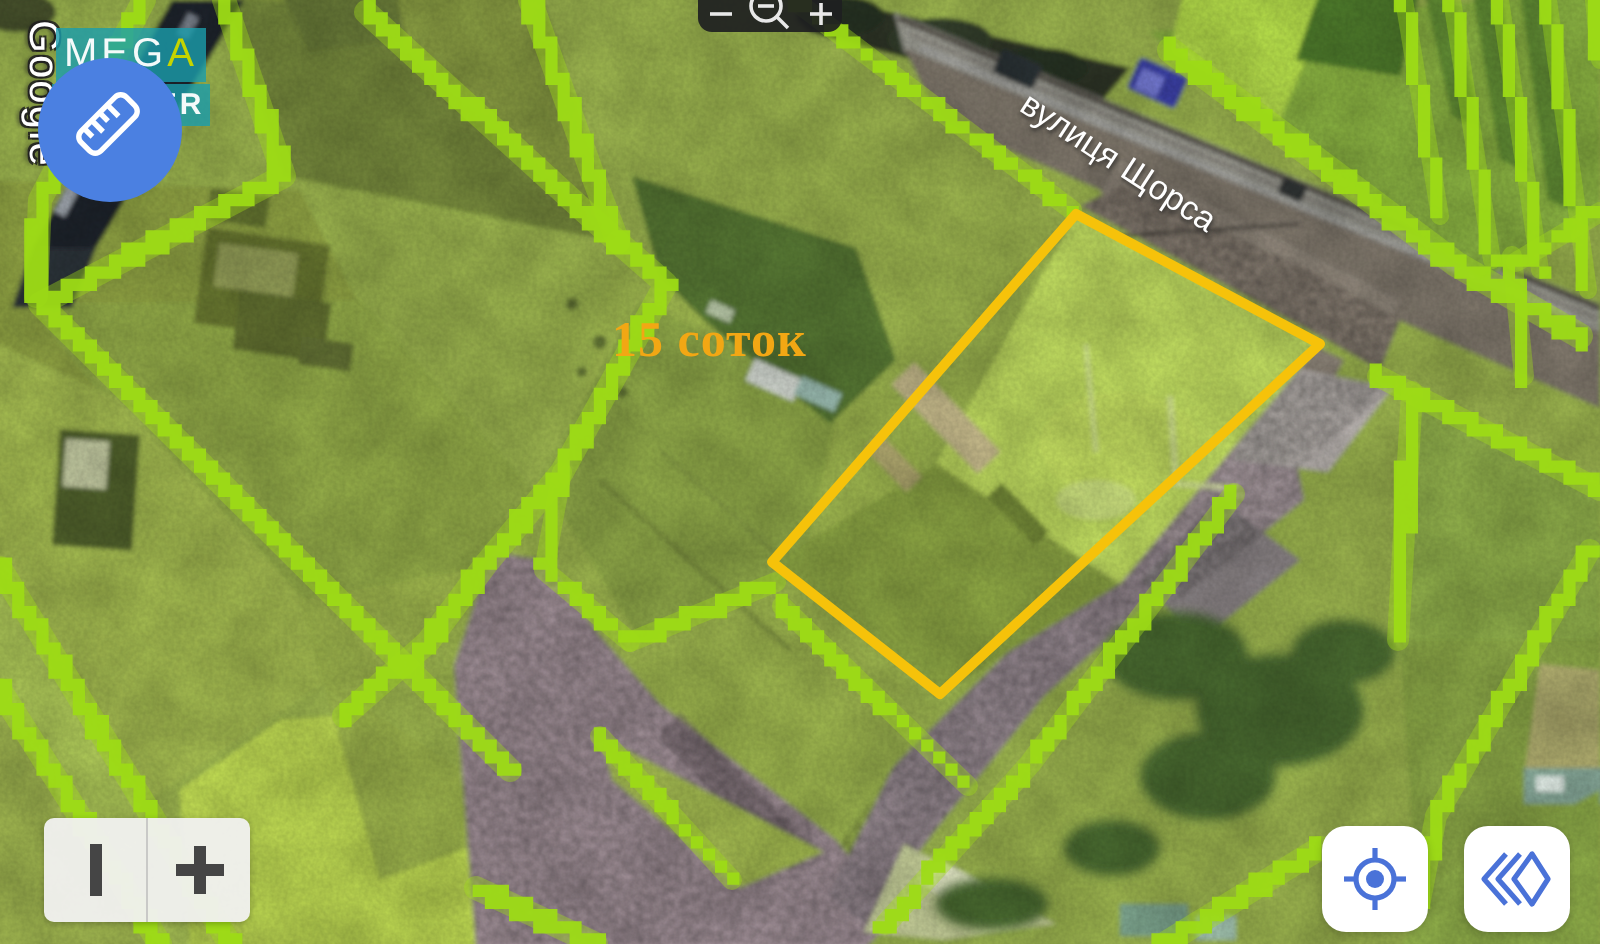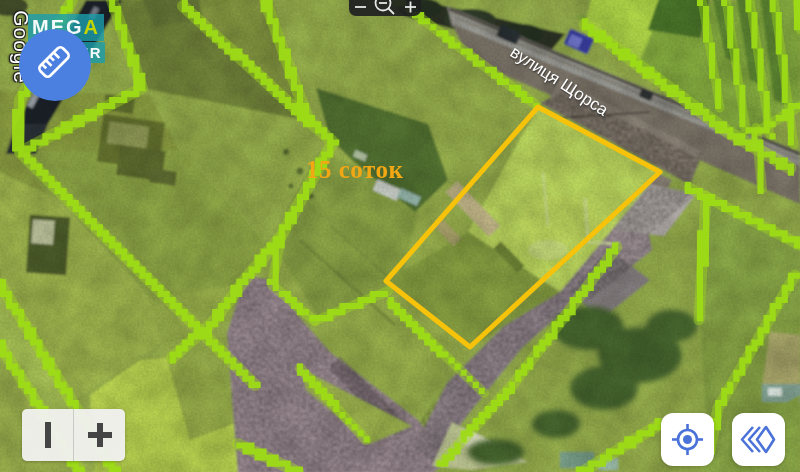--- a/index.html
+++ b/index.html
@@ -181,21 +181,21 @@
 
 <polygon points="538,107,660,172,470,347,386,281" fill="none" stroke="#f6c20a" stroke-width="5" stroke-linejoin="round"></polygon>
 
 <text x="509" y="55" transform="rotate(33 509 55)" font-family="Liberation Sans, sans-serif" font-size="17" fill="#ffffff" style="text-shadow:1px 1px 2px rgba(30,30,30,0.8)">вулиця Щорса</text>
 
 <text x="306" y="178" font-family="Liberation Serif, serif" font-weight="bold" font-size="25" fill="#f2a714" letter-spacing="0.5">15 соток</text>
 </svg>
 
 <div style="position:absolute;left:-16px;top:35px;transform:rotate(90deg);color:#fff;font-size:21px;letter-spacing:1px;text-shadow:-1px -1px 0 rgba(30,30,30,.85),1px -1px 0 rgba(30,30,30,.85),-1px 1px 0 rgba(30,30,30,.85),1px 1px 0 rgba(30,30,30,.85),0 2px 2px rgba(30,30,30,.7);">Google</div>
 
-<div style="position:absolute;left:28px;top:14px;background:rgba(26,158,172,0.8);color:rgba(255,255,255,0.95);font-weight:bold;font-size:20px;letter-spacing:2px;padding:2px 4px;">MEG<span style="color:#c6d400">A</span></div>
+<div style="position:absolute;left:28px;top:14px;background:rgba(26,158,172,0.8);color:rgba(255,255,255,0.95);font-weight:normal;font-size:20px;letter-spacing:2px;padding:2px 4px;">MEG<span style="color:#c6d400">A</span></div>
 <div style="position:absolute;left:26px;top:42px;background:rgba(26,158,172,0.8);color:rgba(255,255,255,0.95);font-weight:bold;font-size:15px;letter-spacing:1.5px;padding:2px 3px;">MAKLER</div>
 
 <svg width="120" height="120" viewBox="0 0 120 120" style="position:absolute;left:-6px;top:4px">
 <circle cx="61" cy="61" r="36" fill="#4b80e1"></circle>
 <g transform="rotate(-45 60 58)" stroke="#fff" stroke-width="2.7" fill="none">
 <rect x="44" y="51" width="32" height="14" rx="4"></rect>
 <line x1="50" y1="51" x2="50" y2="57"></line>
 <line x1="55.5" y1="51" x2="55.5" y2="59"></line>
 <line x1="61" y1="51" x2="61" y2="57"></line>
 <line x1="66.5" y1="51" x2="66.5" y2="59"></line>

